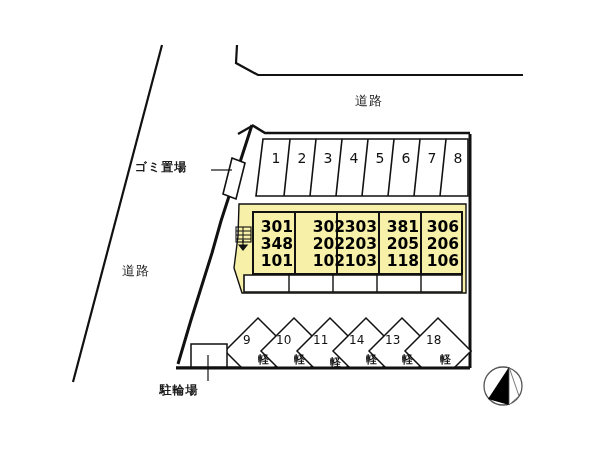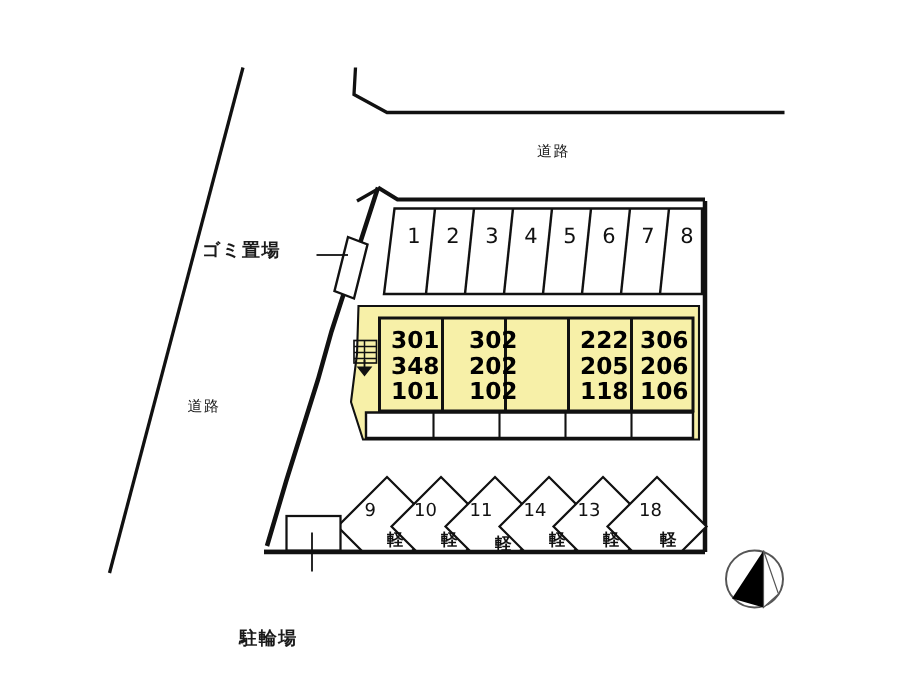--- a/index.html
+++ b/index.html
@@ -26,21 +26,21 @@
     width: 600px;
     height: 450px;
   }
   .lbl {
     position: absolute;
     font-family: "DejaVu Sans", "Liberation Sans", sans-serif;
     color: #1a1a1a;
     white-space: nowrap;
     letter-spacing: 1px;
   }
-  .road-label { font-size: 10px; font-weight: 500; }
+  .road-label { font-size: 13px; font-weight: 500; }
   .annot-label { font-size: 12px; font-weight: 600; text-align: right; }
   .stall-num {
     position: absolute;
     font-size: 14px;
     color: #111;
     text-align: center;
     font-weight: 500;
   }
   .unit-col {
     position: absolute;
@@ -161,43 +161,48 @@
       <path d="M 509,367 L 509,405 L 488,399 Z" fill="#000000"></path>
       <path d="M 509,367 L 509,405 L 519,396 Z" fill="#ffffff" stroke="#555" stroke-width="0.8"></path>
     </g>
 
   </svg>
 
   <div class="lbl road-label" style="left:369px; top:101px; transform:translate(-50%,-50%);">道路</div>
   <div class="lbl road-label" style="left:136px; top:271px; transform:translate(-50%,-50%);">道路</div>
 
   <div class="lbl annot-label" style="left:161px; top:167px; transform:translate(-50%,-50%);">ゴミ置場</div>
-  <div class="lbl annot-label" style="left:179px; top:390px; transform:translate(-50%,-50%);margin-top:36px;">駐輪場</div>
+  <div class="lbl annot-label" style="left:179px; top:390px; transform:translate(-50%,-50%);">駐輪場</div>
 
   <div class="stall-num" style="left:268px; top:150px; width:16px;">1</div>
   <div class="stall-num" style="left:294px; top:150px; width:16px;">2</div>
   <div class="stall-num" style="left:320px; top:150px; width:16px;">3</div>
   <div class="stall-num" style="left:346px; top:150px; width:16px;">4</div>
   <div class="stall-num" style="left:372px; top:150px; width:16px;">5</div>
   <div class="stall-num" style="left:398px; top:150px; width:16px;">6</div>
   <div class="stall-num" style="left:424px; top:150px; width:16px;">7</div>
   <div class="stall-num" style="left:450px; top:150px; width:16px;">8</div>
 
   <div class="unit-col" style="left:255px; top:219px; width:38px;">
     <div>301</div>
     <div>348</div>
     <div>101</div>
   </div>
   <div class="unit-col" style="left:297px; top:219px; width:48px;">
     <div>302</div>
     <div>202</div>
     <div>102</div>
   </div>
+  <div class="unit-col" style="left:339px; top:219px; width:38px;">
+    <div>303</div>
+    <div>203</div>
+    <div>103</div>
+  </div>
   <div class="unit-col" style="left:381px; top:219px; width:38px;">
-    <div>222</div>
+    <div>381</div>
     <div>205</div>
     <div>118</div>
   </div>
   <div class="unit-col" style="left:423px; top:219px; width:36px;">
     <div>306</div>
     <div>206</div>
     <div>106</div>
   </div>
 
   <div class="diag-num" style="left:243px; top:333px;">9</div>

